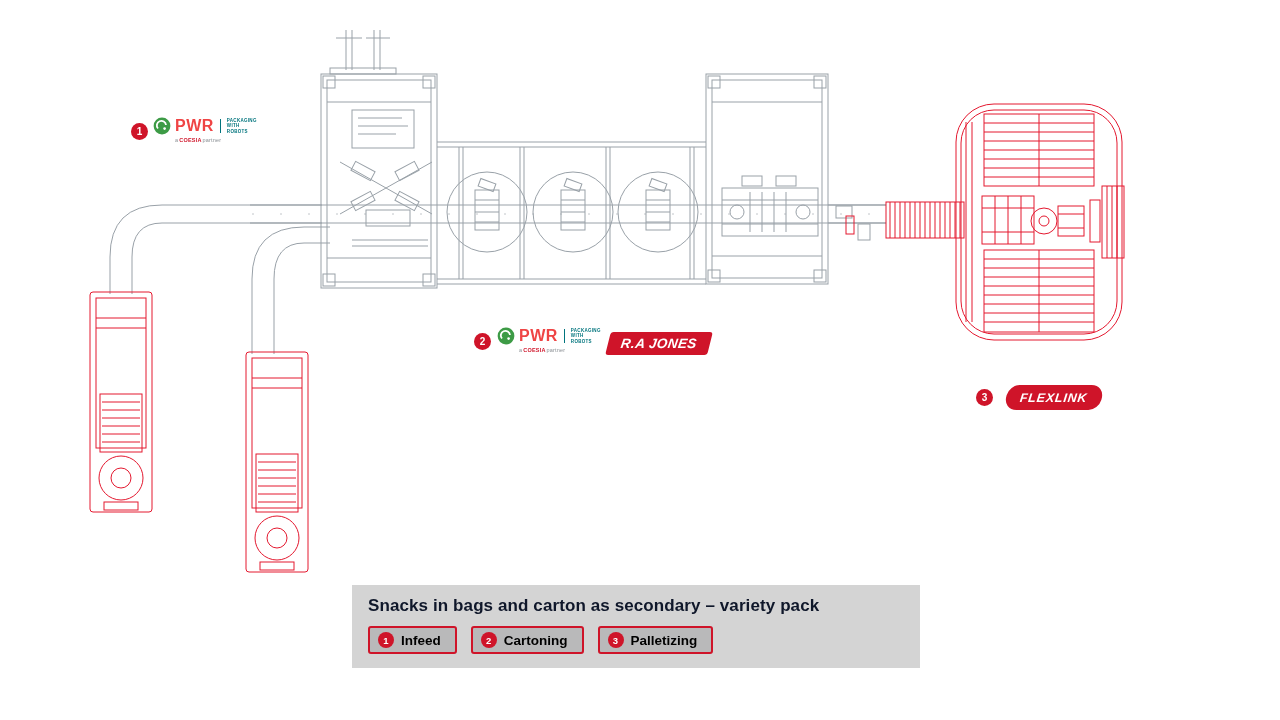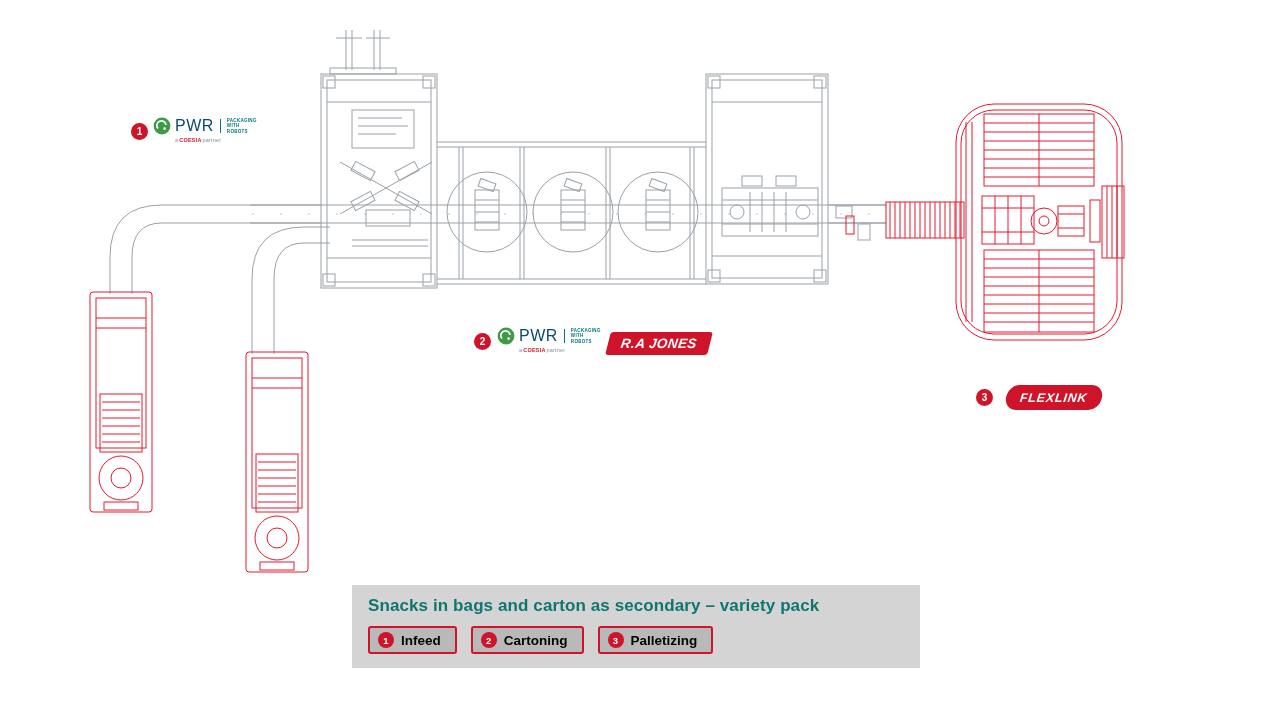--- a/index.html
+++ b/index.html
@@ -7,41 +7,41 @@
   .canvas{position:relative;width:1280px;height:720px;background:#ffffff;}
   .layer{position:absolute;left:0;top:0;}
 
   
   .marker{position:absolute;width:17px;height:17px;border-radius:50%;background:#cf1429;
     color:#fff;font-size:10px;font-weight:bold;display:flex;align-items:center;justify-content:center;}
 
   
   .pwr-logo{position:absolute;display:flex;flex-direction:column;}
   .pwr-top{display:flex;align-items:center;gap:4px;}
-  .pwr-word{color:#0c4a6e;font-weight:normal;font-size:16px;letter-spacing:.5px;line-height:1;}
+  .pwr-word{color:#ef4444;font-weight:bold;font-size:16px;letter-spacing:.5px;line-height:1;}
   .pwr-div{width:1px;height:14px;background:#00747d;margin:0 2px;}
   .pwr-tagline{display:flex;flex-direction:column;color:#00747d;font-size:4.5px;font-weight:bold;
     letter-spacing:.3px;line-height:1.25;text-transform:uppercase;}
   .pwr-partner{font-size:5.5px;color:#8a8f94;margin-top:2px;margin-left:22px;letter-spacing:.2px;}
   .pp-coesia{color:#cf1429;font-weight:bold;margin:0 1px;}
 
   
   .rajones{position:absolute;width:102px;height:23px;background:#cf1429;transform:skewX(-14deg);
     border-radius:3px;display:flex;align-items:center;justify-content:center;}
   .rajones span{transform:skewX(6deg);color:#fff;font-weight:bold;font-style:italic;font-size:13.5px;letter-spacing:.4px;}
 
   
   .flexlink{position:absolute;width:96px;height:25px;background:#cf1429;transform:skewX(-16deg);
     border-radius:10px 14px 10px 14px;display:flex;align-items:center;justify-content:center;}
   .flexlink span{transform:skewX(10deg);color:#fff;font-weight:bold;font-style:italic;font-size:12.5px;letter-spacing:.8px;}
 
   
   .legend{position:absolute;left:352px;top:585px;width:568px;height:83px;background:#d4d4d4;box-sizing:border-box;
     padding:11px 16px 0 16px;}
-  .legend-title{color:#0f766e;font-weight:bold;font-size:17px;letter-spacing:.1px;}
+  .legend-title{color:#0f172a;font-weight:bold;font-size:17px;letter-spacing:.1px;}
   .legend-items{display:flex;gap:14px;margin-top:10px;}
   .legend-item{display:inline-flex;align-items:center;gap:7px;background:#b9b9ba;border:2px solid #cf1429;
     border-radius:3px;padding:4px 14px 4px 8px;cursor:default;}
   .num-badge{width:16px;height:16px;border-radius:50%;background:#cf1429;color:#fff;font-size:9.5px;
     font-weight:bold;display:flex;align-items:center;justify-content:center;flex:0 0 16px;}
   .legend-item-label{color:#000000;font-weight:bold;font-size:13.5px;}
 </style>
 </head>
 <body>
 

